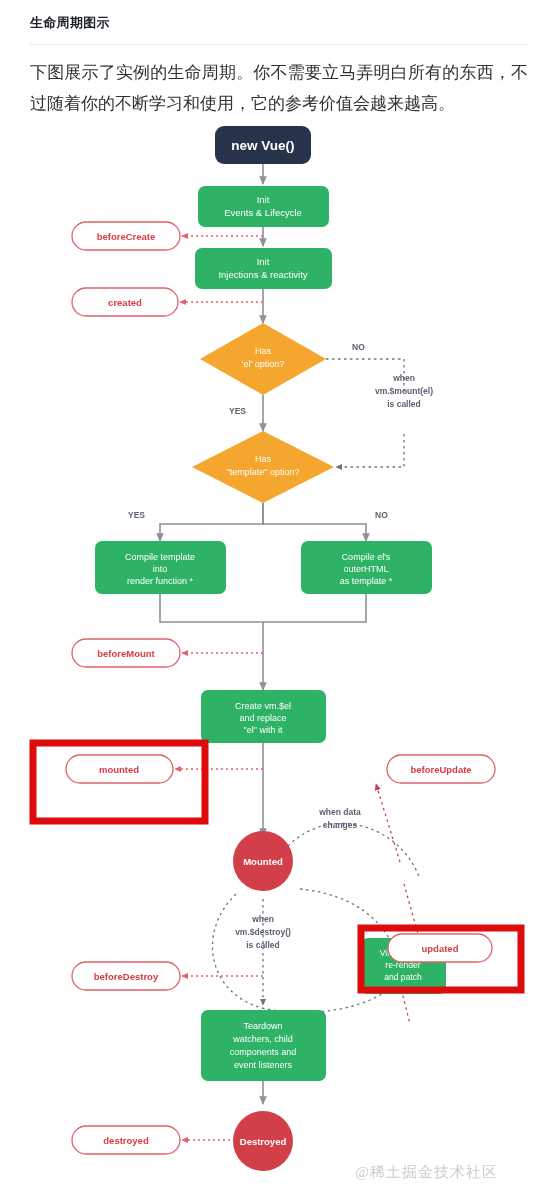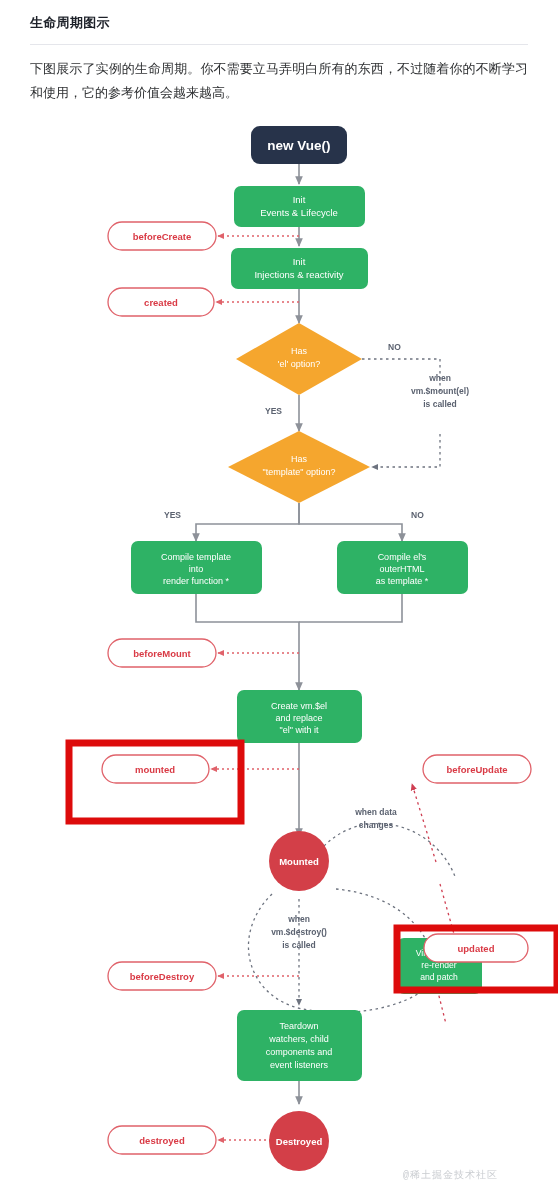--- a/index.html
+++ b/index.html
@@ -19,40 +19,40 @@
     color: #1d2129;
     margin: 14px 0 0 0;
     letter-spacing: .3px;
   }
   .title-rule {
     border: 0;
     border-top: 1px solid #e5e6eb;
     margin: 12px 0 0 0;
   }
   .intro {
-    font-size: 13px;
+    font-size: 17px;
     line-height: 1.85;
     color: #2f3133;
     margin: 12px 0 4px 0;
     text-align: justify;
   }
   #figure-wrap {
     position: absolute;
     left: 0; top: 104px;
-    width: 516px; height: 1092px; padding-left: 36px;
+    width: 516px; height: 1092px;
   }
   svg { display:block; }
   .watermark {
     position: absolute;
     right: 18px;
     bottom: 14px;
-    font-size: 10px;
+    font-size: 15px;
     color: #c9ccd0;
     letter-spacing: 1px;
-    font-family: Liberation Mono, monospace;
+    font-family: Liberation Serif, serif;
   }
   text { font-family: "Liberation Sans", "DejaVu Sans", sans-serif; }
 </style>
 </head>
 <body>
 
 <div id="doc">
   <h1 class="page-title">生命周期图示</h1>
   <hr class="title-rule">
   <p class="intro">下图展示了实例的生命周期。你不需要立马弄明白所有的东西，不过随着你的不断学习和使用，它的参考价值会越来越高。</p>

